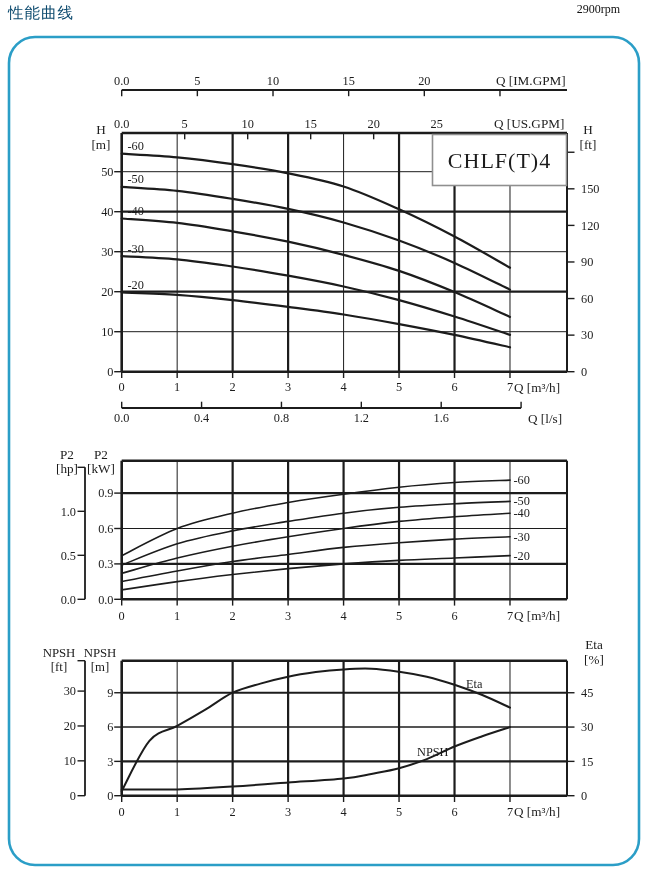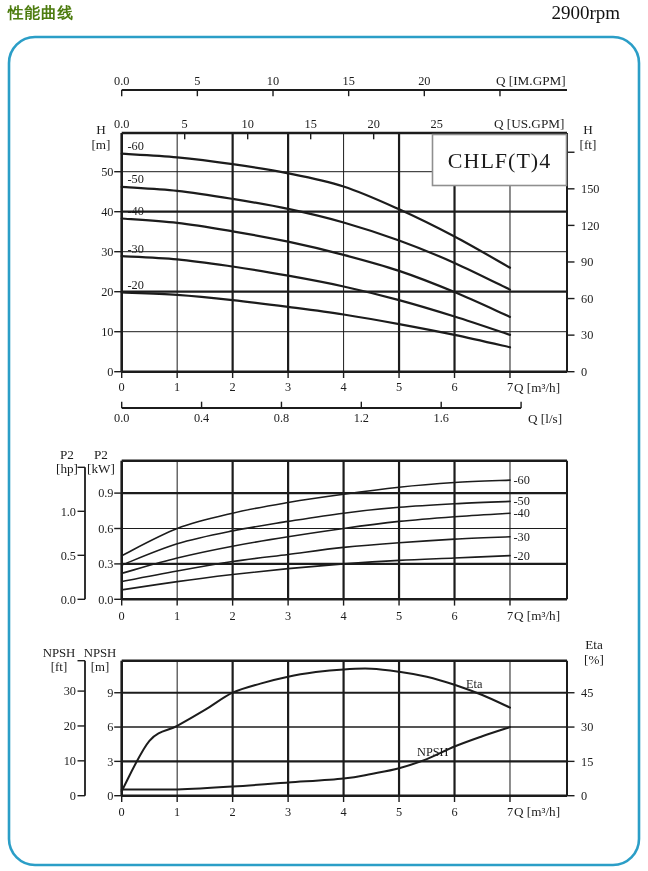--- a/index.html
+++ b/index.html
@@ -1,21 +1,21 @@
 <!DOCTYPE html>
 <html><head>
 <meta charset="utf-8">
 <style>
   html,body{margin:0;padding:0;background:#ffffff;}
   .page{position:relative;width:648px;height:871px;background:#fff;overflow:hidden;
         font-family:"Liberation Serif",serif;}
   .page-title{position:absolute;left:8px;top:3px;font-family:"DejaVu Sans",sans-serif;
-        font-weight:bold;font-size:15.5px;color:#4d7c0f;letter-spacing:1px;}
+        font-weight:normal;font-size:15.5px;color:#0c4a6e;letter-spacing:1px;}
   .rpm-label{position:absolute;right:28px;top:2px;font-family:"Liberation Serif",serif;
-        font-size:19px;color:#111;}
+        font-size:12px;color:#111;}
   svg text{fill:#1c1c1c;font-family:"Liberation Serif",serif;}
 </style>
 </head>
 <body>
 
 <div class="page">
   <div class="page-title">性能曲线</div>
   <div class="rpm-label">2900rpm</div>
   <svg id="charts" width="648" height="871" viewBox="0 0 648 871">
       <rect x="9" y="37" width="630" height="828" rx="26" ry="26" fill="none" stroke="#2b9ec7" stroke-width="2.6"></rect>

